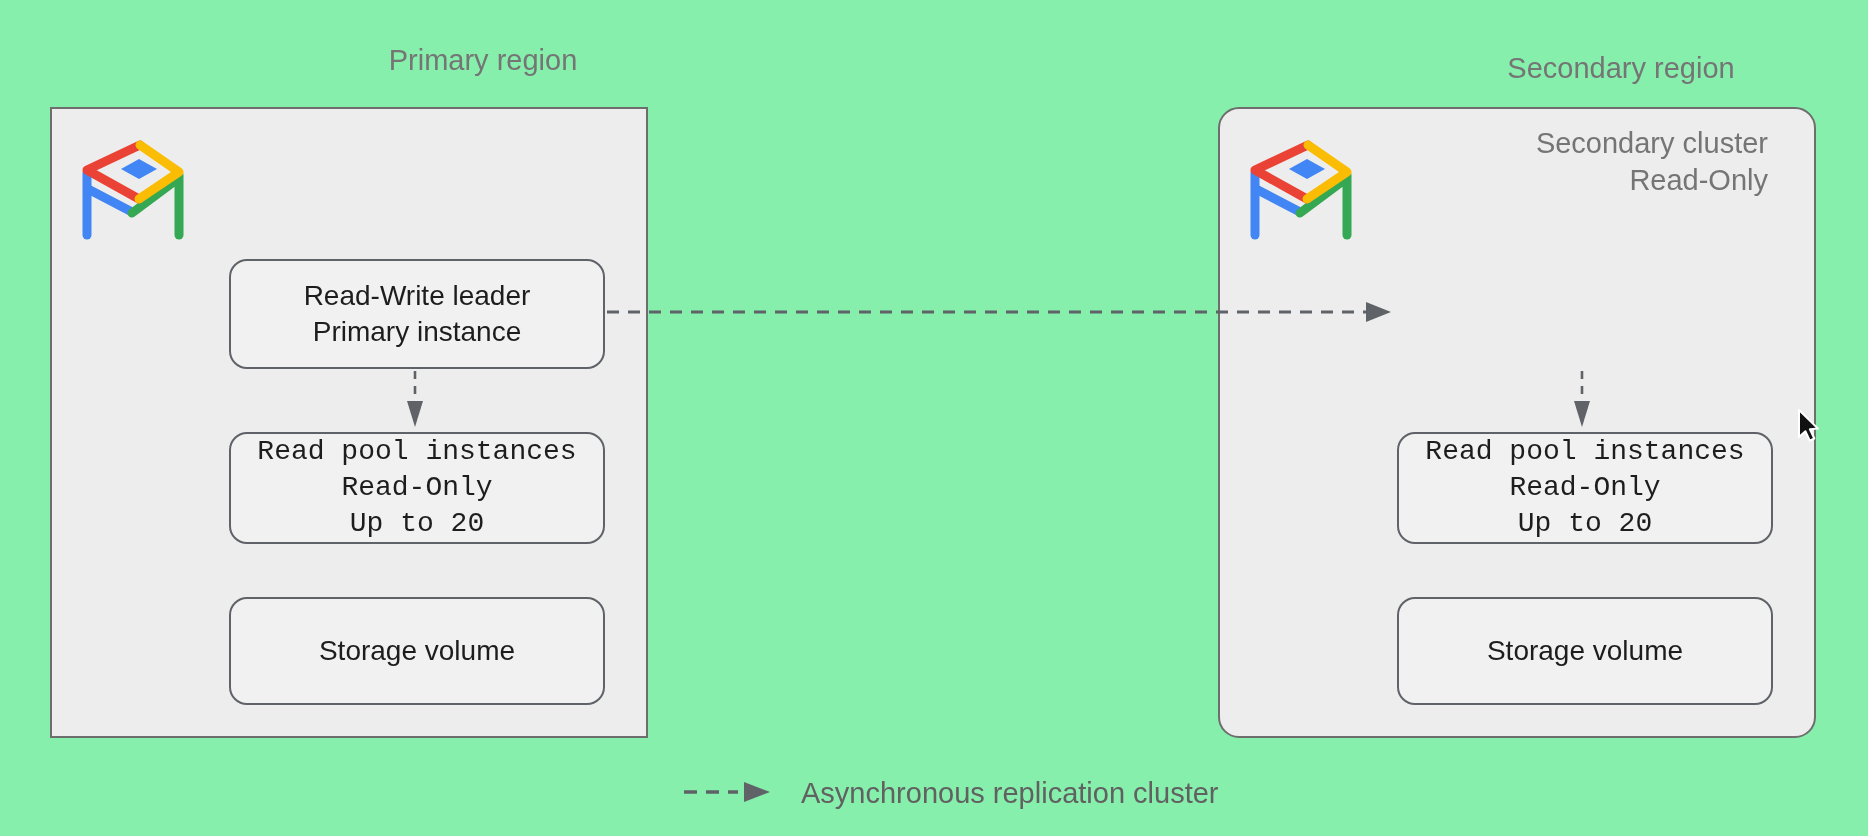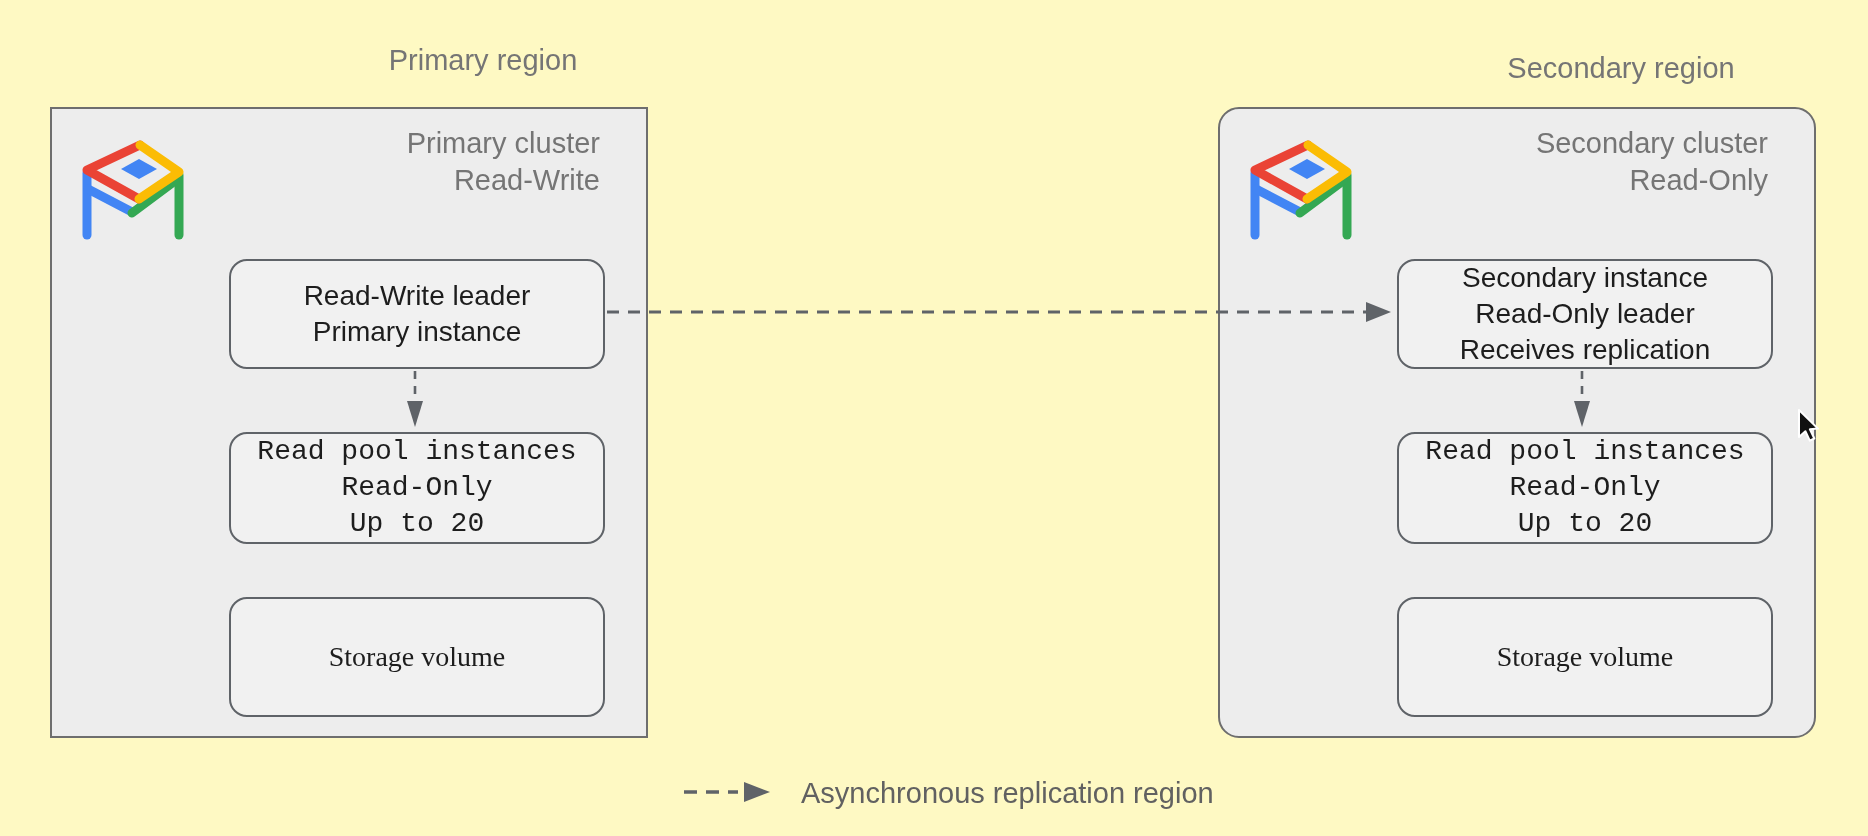--- a/index.html
+++ b/index.html
@@ -1,19 +1,19 @@
 <!DOCTYPE html>
 <html><head>
 <meta charset="utf-8">
 <style>
   html,body{margin:0;padding:0;background:#ffffff;}
   .stage{
     position:relative;
     width:1868px;height:836px;
-    background:#fef9c3;
+    background:#86efac;
     font-family:"Liberation Sans", sans-serif;
     overflow:hidden;
   }
   .region-label{
     position:absolute;
     transform:translateX(-50%);
     font-size:29px;
     color:#757575;
     white-space:nowrap;
   }
@@ -48,21 +48,21 @@
     align-items:center;
     justify-content:center;
     text-align:center;
     font-size:28px;
     line-height:36px;
     color:#1d1d1d;
   }
   .node .line{display:block;}
   .node.instance{top:150px;height:110px;}
   .node.read-pool{top:323px;height:112px;font-family:Liberation Mono, monospace;}
-  .node.storage{top:488px;height:120px;font-family:Liberation Serif, serif;}
+  .node.storage{top:488px;height:108px;}
   .arrow-overlay{
     position:absolute;left:0;top:0;
     pointer-events:none;
   }
   .legend{
     position:absolute;
     left:680px;top:775px;
     display:flex;
     align-items:center;
   }
@@ -92,24 +92,20 @@
       <g fill="none" stroke-linecap="round" stroke-linejoin="round" stroke-width="9">
         <path d="M7,34 L7,96" stroke="#4285F4"></path>
         <path d="M8,50 L52,73" stroke="#4285F4"></path>
         <path d="M99,36 L99,96" stroke="#34A853"></path>
         <path d="M95,42 L52,74" stroke="#34A853"></path>
         <path d="M7,31 L60,6 M7,31 L59,60" stroke="#EA4335"></path>
         <path d="M60,6 L99,33 M99,33 L59,60" stroke="#FBBC04"></path>
       </g>
       <polygon points="59,20 77,30 59,40 41,30" fill="#4285F4"></polygon>
     </svg>
-    <div class="cluster-title">
-      <span class="line">Primary cluster</span>
-      <span class="line">Read-Write</span>
-    </div>
     <div class="node instance">
       <span class="line">Read-Write leader</span>
       <span class="line">Primary instance</span>
     </div>
     <div class="node read-pool">
       <span class="line">Read pool instances</span>
       <span class="line">Read-Only</span>
       <span class="line">Up to 20</span>
     </div>
     <div class="node storage">
@@ -125,25 +121,20 @@
         <path d="M99,36 L99,96" stroke="#34A853"></path>
         <path d="M95,42 L52,74" stroke="#34A853"></path>
         <path d="M7,31 L60,6 M7,31 L59,60" stroke="#EA4335"></path>
         <path d="M60,6 L99,33 M99,33 L59,60" stroke="#FBBC04"></path>
       </g>
       <polygon points="59,20 77,30 59,40 41,30" fill="#4285F4"></polygon>
     </svg>
     <div class="cluster-title">
       <span class="line">Secondary cluster</span>
       <span class="line">Read-Only</span>
-    </div>
-    <div class="node instance">
-      <span class="line">Secondary instance</span>
-      <span class="line">Read-Only leader</span>
-      <span class="line">Receives replication</span>
     </div>
     <div class="node read-pool">
       <span class="line">Read pool instances</span>
       <span class="line">Read-Only</span>
       <span class="line">Up to 20</span>
     </div>
     <div class="node storage">
       <span class="line">Storage volume</span>
     </div>
   </section>
@@ -164,20 +155,20 @@
       <path d="M1582,371 V401" fill="none" stroke-width="2.6" stroke-dasharray="8 7"></path>
       <polygon points="1574,401 1590,401 1582,427" stroke="none"></polygon>
     </g>
   </svg>
 
   <div class="legend">
     <svg width="92" height="34" viewBox="0 0 92 34" aria-hidden="true">
       <path d="M4,17 H58" fill="none" stroke="#5f6368" stroke-width="3.4" stroke-dasharray="13 9"></path>
       <polygon points="64,7 64,27 90,17" fill="#5f6368"></polygon>
     </svg>
-    <span class="legend-text">Asynchronous replication region</span>
+    <span class="legend-text">Asynchronous replication cluster</span>
   </div>
 
   <svg class="cursor" width="28" height="36" viewBox="0 0 28 36" aria-hidden="true">
     <path d="M2,1 L2,28 L8.4,22.2 L12.8,31.6 L17.3,29.5 L12.9,20.3 L21,19.6 Z" fill="#111111" stroke="#ffffff" stroke-width="2" stroke-linejoin="round"></path>
   </svg>
 
 </div>
 
 </body></html>

